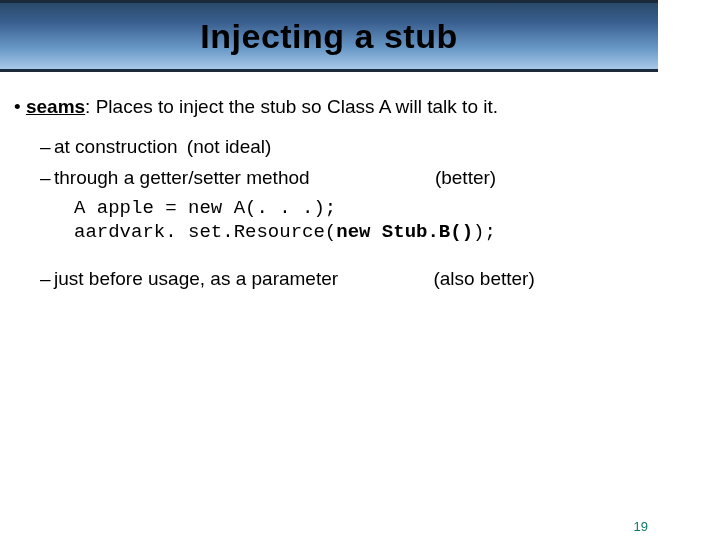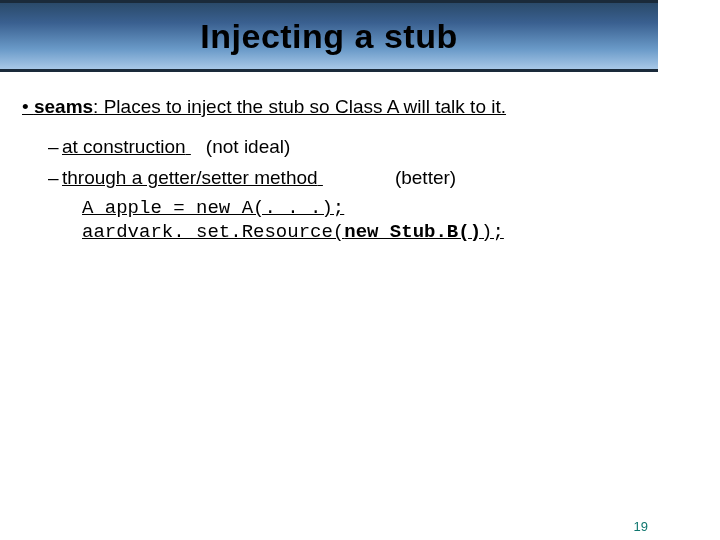--- a/index.html
+++ b/index.html
@@ -15,36 +15,35 @@
     justify-content: center;
   }
   .title {
     color: #000;
     font-weight: bold;
     font-size: 34px;
     text-align: center;
     letter-spacing: 0.5px;
   }
   .content {
-    padding: 22px 18px 0 22px;
+    padding: 22px 18px 0 14px;
     font-size: 19px;
     line-height: 1.35;
-    text-decoration: underline;
   }
   .bullet-1 {
     margin-bottom: 14px;
   }
   .bullet-1 .term { font-weight: bold; text-decoration: underline; }
   .sub {
     margin-left: 26px;
     margin-bottom: 6px;
   }
   .dash { display: inline-block; width: 14px; }
-  .note { display: inline-block; margin-left: 15px; }
-  .note-wide { display: inline-block; margin-left: 72px; }
+  .note { display: inline-block; margin-left: 4px; }
+  .note-wide { display: inline-block; margin-left: 120px; }
   .note-wide2 { display: inline-block; margin-left: 90px; }
   .code {
     font-family: "Courier New", monospace;
     font-size: 19px;
     margin-left: 60px;
     margin-top: 6px;
     margin-bottom: 22px;
     white-space: pre;
     line-height: 1.25;
   }
@@ -84,17 +83,21 @@
       <span class="note">(not ideal)</span>
     </div>
 
     <div class="sub">
       <span class="dash">–</span><span>through a getter/setter method</span>
       <span class="note-wide">(better)</span>
     </div>
     <div class="code">A apple = new A(. . .);
 aardvark. set.Resource(<b>new Stub.B()</b>);</div>
 
+    <div class="sub">
+      <span class="dash">–</span><span>just before usage, as a parameter</span>
+      <span class="note-wide2">(also better)</span>
+    </div>
   </div>
 
 
   <div class="page-num">19</div>
 </div>
 
 </body></html>

